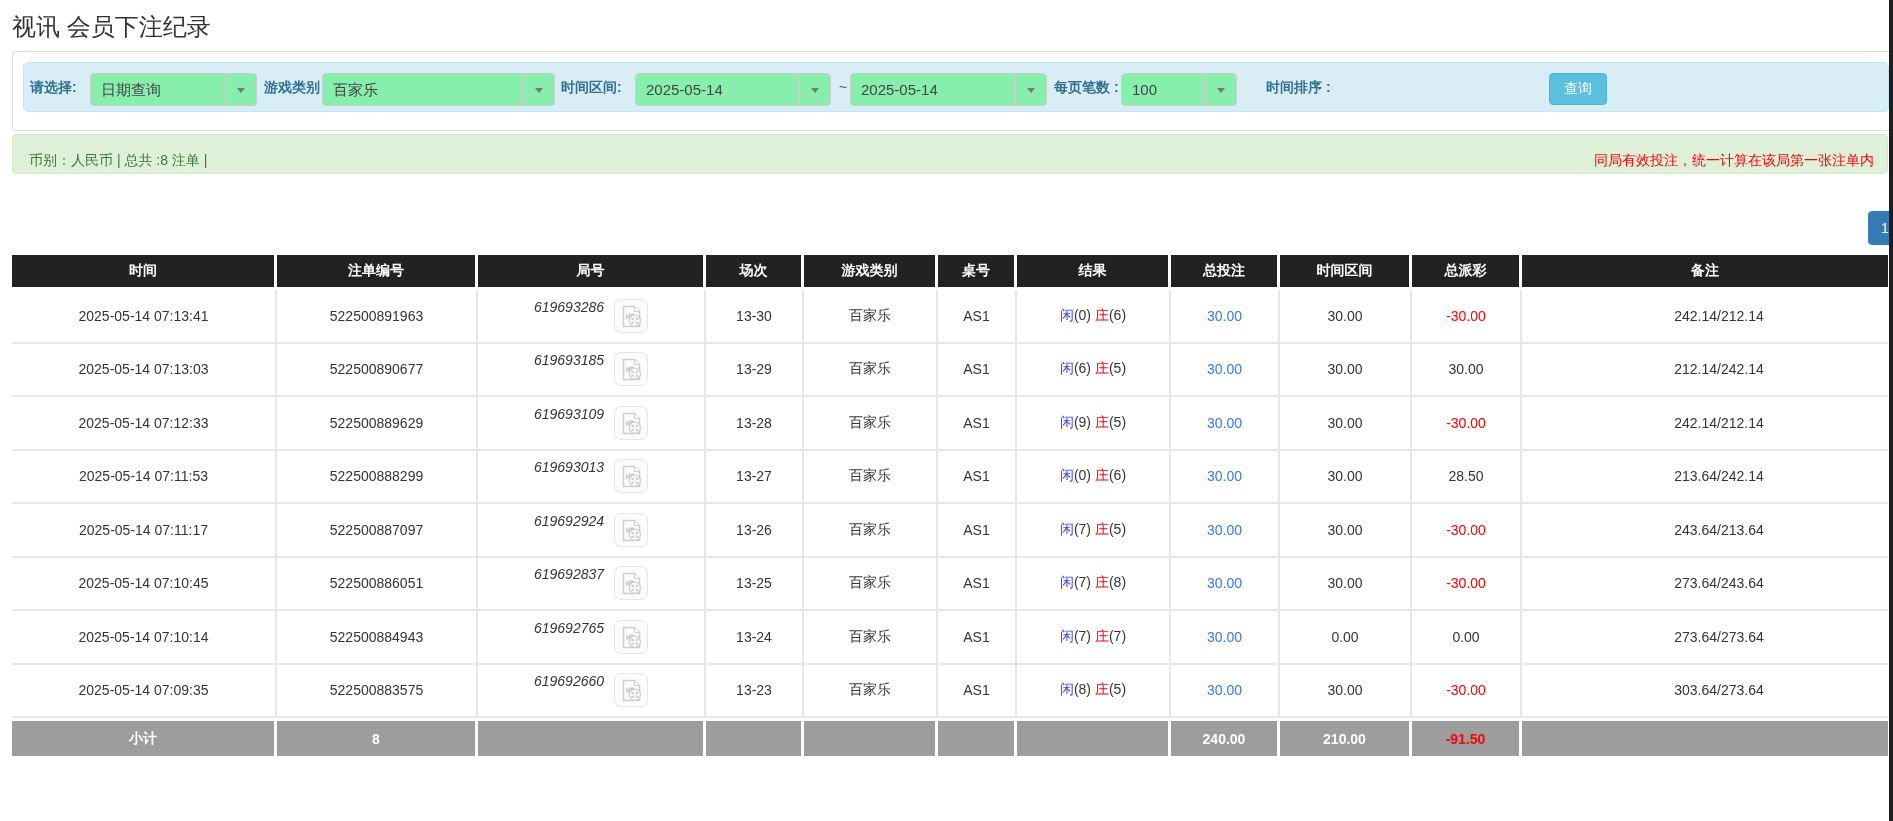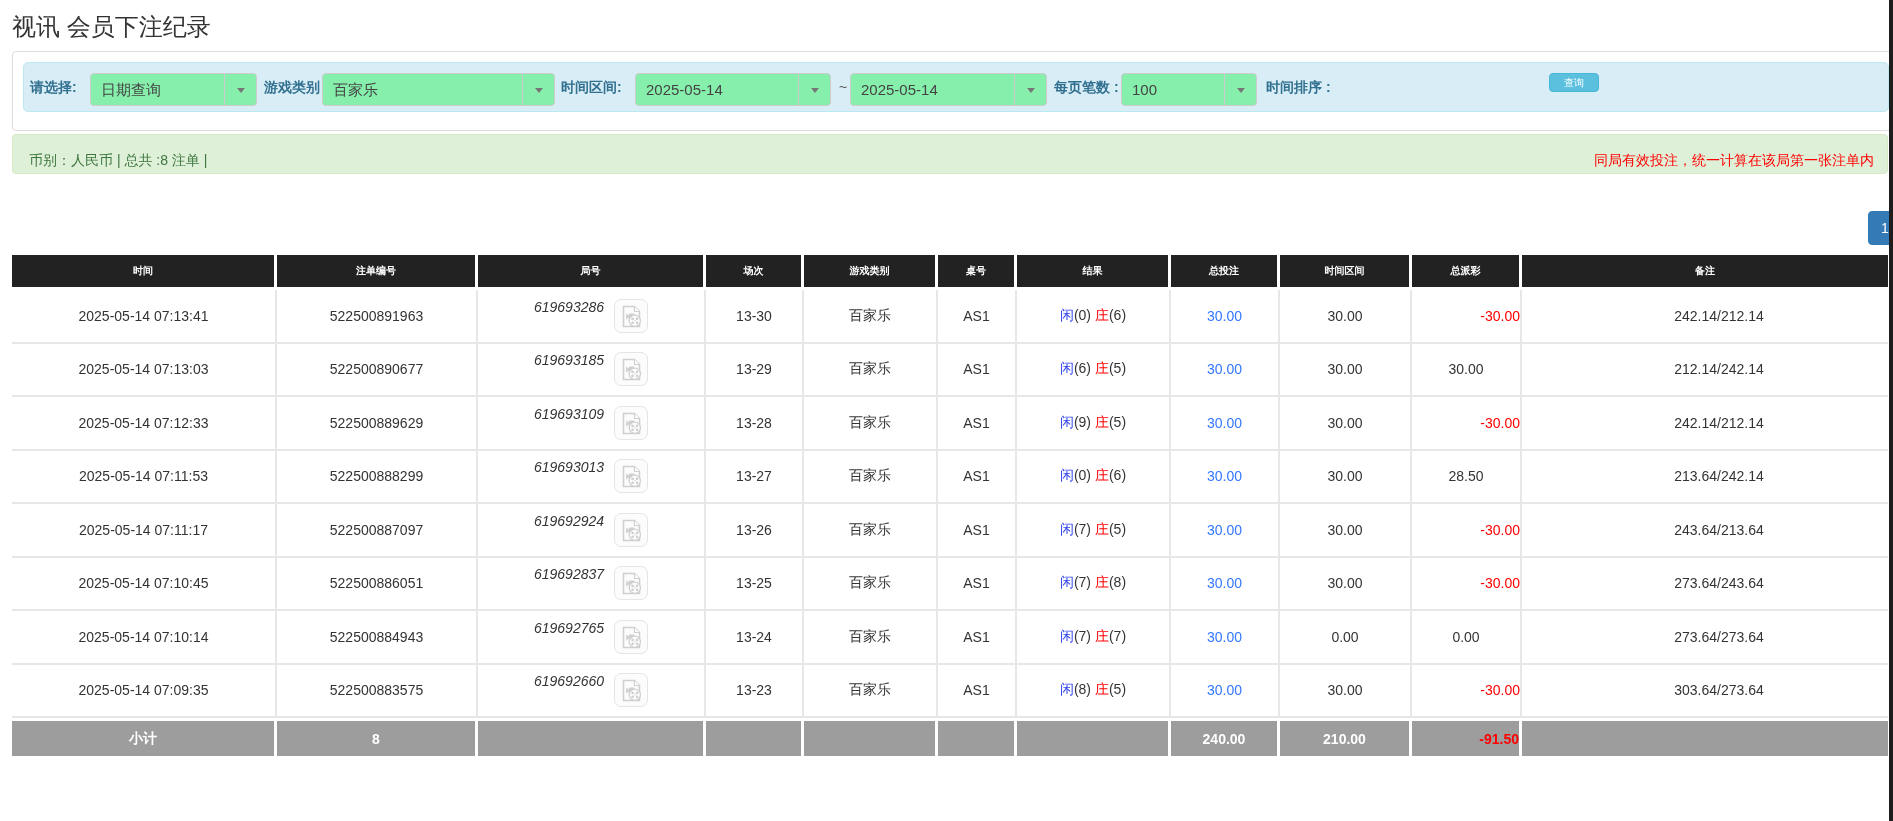--- a/index.html
+++ b/index.html
@@ -22,56 +22,56 @@
   .combo { position:absolute; top:10px; height:33px; background:#86efac;
     border:1px solid #ccc; border-radius:4px; }
   .combo .combo-text { position:absolute; left:10px; top:0; height:31px; line-height:31px;
     font-size:15px; color:#444; white-space:nowrap; }
   .combo .combo-caret { position:absolute; right:0; top:0; width:32px; height:31px;
     border-left:1px solid #ccc; }
   .combo .combo-caret:after { content:""; position:absolute; left:50%; top:50%;
     margin-left:-4px; margin-top:-2px; width:0; height:0;
     border-left:4px solid transparent; border-right:4px solid transparent;
     border-top:5px solid #767676; }
-  .search-btn { position:absolute; top:10px; height:19px; padding:0 14px;
+  .search-btn { position:absolute; top:10px; height:32px; padding:0 14px;
     background:var(--btn-info,#5bc0de); border:1px solid #46b8da; border-radius:4px;
-    color:#fff; font-size:10px; font-family:inherit; cursor:pointer; }
+    color:#fff; font-size:14px; font-family:inherit; cursor:pointer; }
 
   .alert-success { position:absolute; left:12px; top:134px; width:1876px; height:40px;
     background:var(--alert-bg,#dff0d8); border:1px solid var(--alert-border,#d6e9c6);
     border-radius:4px; padding:15px 16px; font-size:14px; line-height:20px;
     color:var(--alert-text,#3c763d); }
   .alert-success .alert-note { position:absolute; right:13px; top:15px; line-height:20px;
     color:var(--red,#ff0000); }
 
   .pagination-zone { position:absolute; left:12px; top:186px; width:1876px; height:69px; }
   .page-btn { position:absolute; left:1856px; top:25px; width:34px; height:34px;
     background:var(--pagination-bg,#337ab7); border:1px solid #337ab7; border-radius:4px;
     color:#fff; font-size:14px; text-align:center; line-height:32px; cursor:pointer; }
 
   .table-zone { position:absolute; left:12px; top:255px; width:1876px; }
   table.records { width:1876px; table-layout:fixed; border-collapse:separate; border-spacing:0; }
   table.records th { height:35px; background:var(--header-bg,#222222); color:#fff;
-    font-size:10px; font-weight:bold; text-align:center; vertical-align:middle;
+    font-size:14px; font-weight:bold; text-align:center; vertical-align:middle;
     border-bottom:3px solid #fff; border-right:3px solid #fff; }
   table.records th:last-child { border-right:none; }
   table.records td { height:53.5px; background:#fff; font-size:14px; color:#333;
     text-align:center; vertical-align:middle;
     border-bottom:2px solid var(--row-border,#e7e7e7);
     border-right:2px solid var(--row-border,#e7e7e7); }
   table.records td:last-child { border-right:none;padding-left:28px; }
   table.records tr.sum-row td { height:38px; background:var(--summary-bg,#9d9d9d);
     color:#fff; font-weight:bold; border-top:3px solid #fff; border-bottom:none;
     border-right:3px solid #fff; }
   table.records tr.sum-row td:last-child { border-right:none; }
   table.records tr.total-row td { border-bottom:1px solid #ddd; }
   .blue-p { color:var(--player-blue,#3344ee); }
   .red-b { color:var(--red,#ff0000); }
   .amt-link { color:var(--link-blue,#3377ff); cursor:pointer; }
-  table.records td.neg { color:var(--red,#ff0000);text-align:right; }
+  table.records td.neg { color:var(--red,#ff0000); }
   table.records tr.sum-row td.neg { color:var(--red,#ff0000); }
   .round-cell { display:inline-flex; align-items:flex-start; gap:10px; vertical-align:middle;font-style:italic; }
   .video-btn { display:inline-block; width:34px; height:34px; background:#fcfcfc;
     border:1px solid #e5e5e5; border-radius:7px; cursor:pointer; }
   .video-btn svg { display:block; margin:3px auto 0; }
 </style>
 </head>
 <body>
 
 <div class="scroll-strip"></div>
@@ -94,21 +94,21 @@
     <div class="combo" style="left:611px;width:196px">
       <span class="combo-text">2025-05-14</span>
       <span class="combo-caret"></span>
     </div>
     <span class="tilde" style="left:815px">~</span>
     <div class="combo" style="left:826px;width:197px">
       <span class="combo-text">2025-05-14</span>
       <span class="combo-caret"></span>
     </div>
     <span class="flabel" style="left:1030px">每页笔数 :</span>
-    <div class="combo" style="left:1097px;width:136px">
+    <div class="combo" style="left:1097px;width:116px">
       <span class="combo-text">100</span>
       <span class="combo-caret"></span>
     </div>
     <span class="flabel" style="left:1242px">时间排序 :</span>
     <button class="search-btn" style="left:1525px">查询</button>
   </div>
 </div>
 
 <div class="alert-success">
   <span>币别：人民币 | 总共 :8 注单 |</span>

